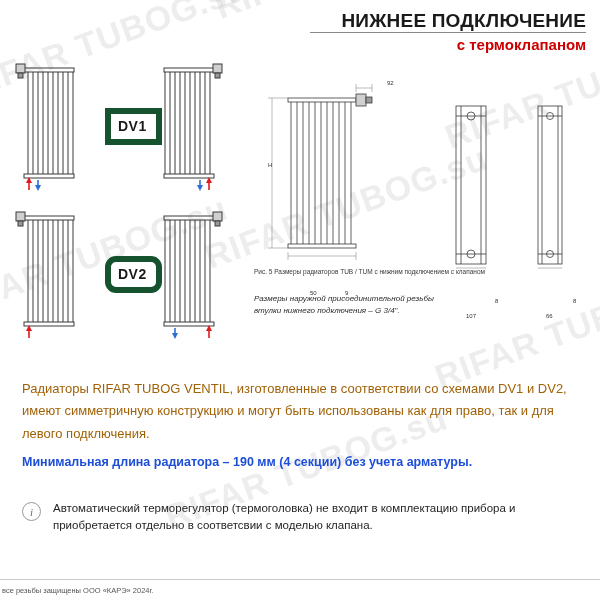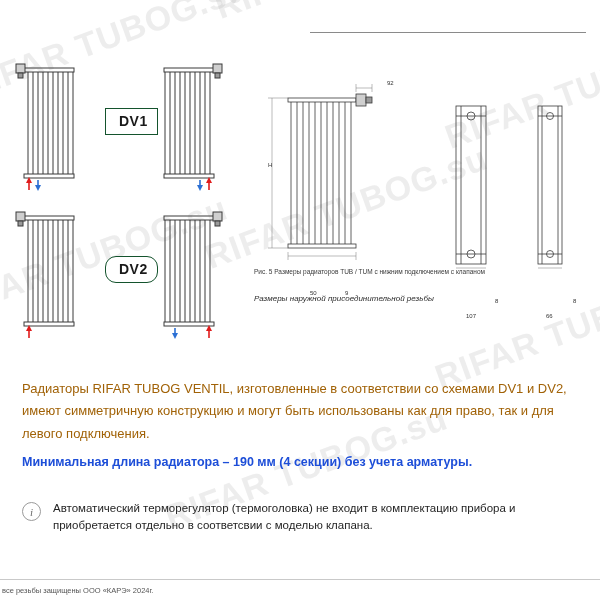--- a/index.html
+++ b/index.html
@@ -75,26 +75,26 @@
     width: 600px;
     height: 300px;
     z-index: 8;
   }
 
   .rad { position: absolute; }
   .rad svg { display: block; }
 
   .tag {
     position: absolute;
-    border: 1px solid #14532d;
+    border: 6px solid #14532d;
     background: #ffffff;
     font-size: 14px;
     font-weight: bold;
     color: #1a1a1a;
-    padding: 4px 9px 5px 13px;
+    padding: 4px 9px 5px 7px;
     letter-spacing: 0.5px;
   }
 
   
   .fig-caption {
     position: absolute;
     left: 254px;
     top: 268px;
     font-size: 6.5px;
     color: #3a3a3a;
@@ -205,21 +205,23 @@
   <div class="wm" style="left:-40px; top:70px; font-size:34px; transform:rotate(-20deg);">RIFAR TUBOG.su</div>
   <div class="wm" style="left:210px; top:-10px; font-size:34px; transform:rotate(-20deg);">RIFAR TUBOG.su</div>
   <div class="wm" style="left:440px; top:120px; font-size:34px; transform:rotate(-20deg);">RIFAR TUBOG.su</div>
   <div class="wm" style="left:-60px; top:290px; font-size:34px; transform:rotate(-20deg);">RIFAR TUBOG.su</div>
   <div class="wm" style="left:200px; top:240px; font-size:34px; transform:rotate(-20deg);">RIFAR TUBOG.su</div>
   <div class="wm" style="left:430px; top:360px; font-size:34px; transform:rotate(-20deg);">RIFAR TUBOG.su</div>
   <div class="wm" style="left:160px; top:500px; font-size:34px; transform:rotate(-20deg);">RIFAR TUBOG.su</div>
 </div>
 
 <div class="header">
+  <div class="hdr-title">НИЖНЕЕ ПОДКЛЮЧЕНИЕ</div>
   <div class="hdr-rule"></div>
+  <div class="hdr-sub">с термоклапаном</div>
 </div>
 
 <div class="draw-area">
 
   <div class="rad" style="left:14px; top:4px;">
     <svg width="64" height="130" viewBox="0 0 64 130">
       <g stroke="#3a3a3a" stroke-width="1" fill="none">
         <rect x="10" y="6" width="50" height="4"></rect>
         <rect x="10" y="112" width="50" height="4"></rect>
         <line x1="14" y1="10" x2="14" y2="112"></line>
@@ -407,20 +409,21 @@
     </svg>
   </div>
   <div class="dim" style="left:546px; top:255px;">66</div>
   <div class="dim" style="left:573px; top:240px;">8</div>
 </div>
 
 <div class="fig-caption">Рис. 5 Размеры радиаторов TUB / TUM с нижним подключением с клапаном</div>
 
 <div class="note-italic">
   <span class="ln">Размеры наружной присоединительной резьбы</span>
+  <span class="ln">втулки нижнего подключения – G 3/4".</span>
   <span class="gap"></span>
 </div>
 
 <div class="body-block">Радиаторы RIFAR TUBOG VENTIL, изготовленные в соответствии со схемами DV1 и DV2, имеют симметричную конструкцию и могут быть использованы как для право, так и для левого подключения.</div>
 <div class="body-bold">Минимальная длина радиатора – 190 мм (4 секции) без учета арматуры.</div>
 
 <div class="callout">
   <div class="info-circle">i</div>
   <div class="callout-text">Автоматический терморегулятор (термоголовка) не входит в комплектацию прибора и приобретается отдельно в соответсвии с моделью клапана.</div>
 </div>

